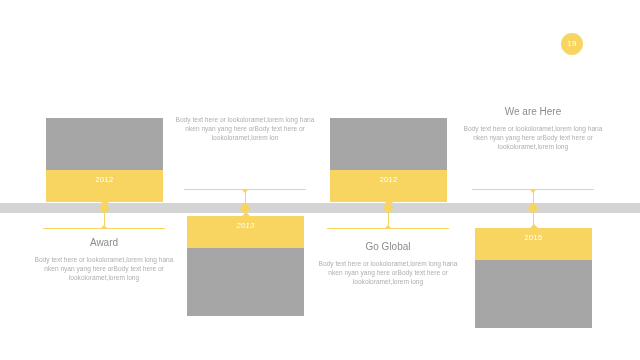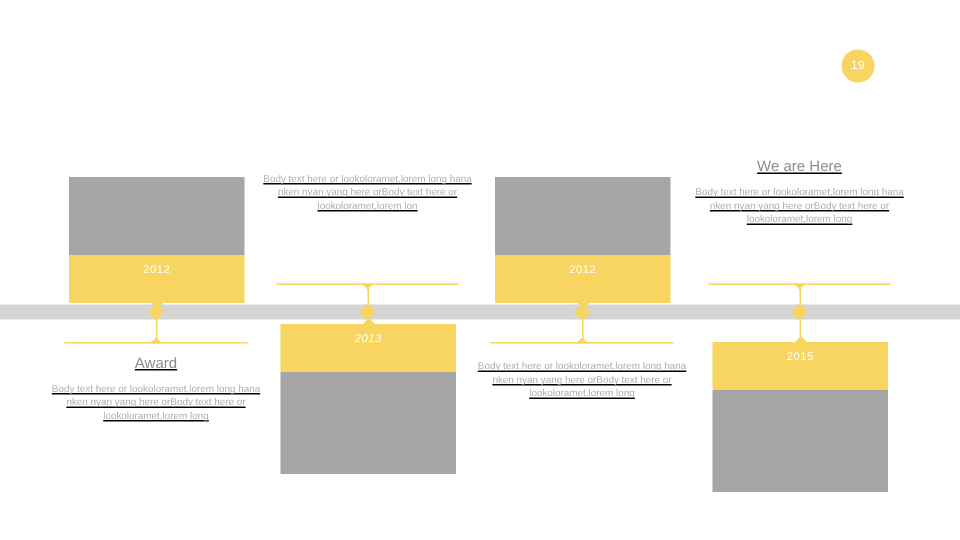--- a/index.html
+++ b/index.html
@@ -105,21 +105,20 @@
     top: -4px;
     border-bottom: 4px solid #F7D560;
   }
 
   
   .textblock {
     position: absolute;
     width: 140px;
     left: 0;
     text-align: center;
-    text-decoration: underline;
   }
   .tb-title {
     color: #8C8C8C;
     font-size: 10px;
     line-height: 13px;
     margin: 0 0 6px 0;
     font-weight: normal;
   }
   .tb-body {
     color: #AFAFAF;
@@ -216,20 +215,21 @@
   <div class="col" style="left:187px;">
     <div class="card down" style="top:216px;font-style:italic;">
       <div class="card-year">2013</div>
       <div class="card-photo" style="height:68px;"></div>
     </div>
   </div>
 
   <div class="col" style="left:318px;">
     <div class="rule tri-up" style="left:9px; top:228px;"></div>
     <div class="textblock" style="top:240px;">
+      <h3 class="tb-title">Go Global</h3>
       <p class="tb-body">Body text here or lookoloramet,lorem  long hana nken nyan yang here orBody text here or lookoloramet,lorem  long</p>
     </div>
   </div>
 
   <div class="col" style="left:475px;">
     <div class="card down" style="top:228px;">
       <div class="card-year">2015</div>
       <div class="card-photo" style="height:68px;"></div>
     </div>
   </div>

